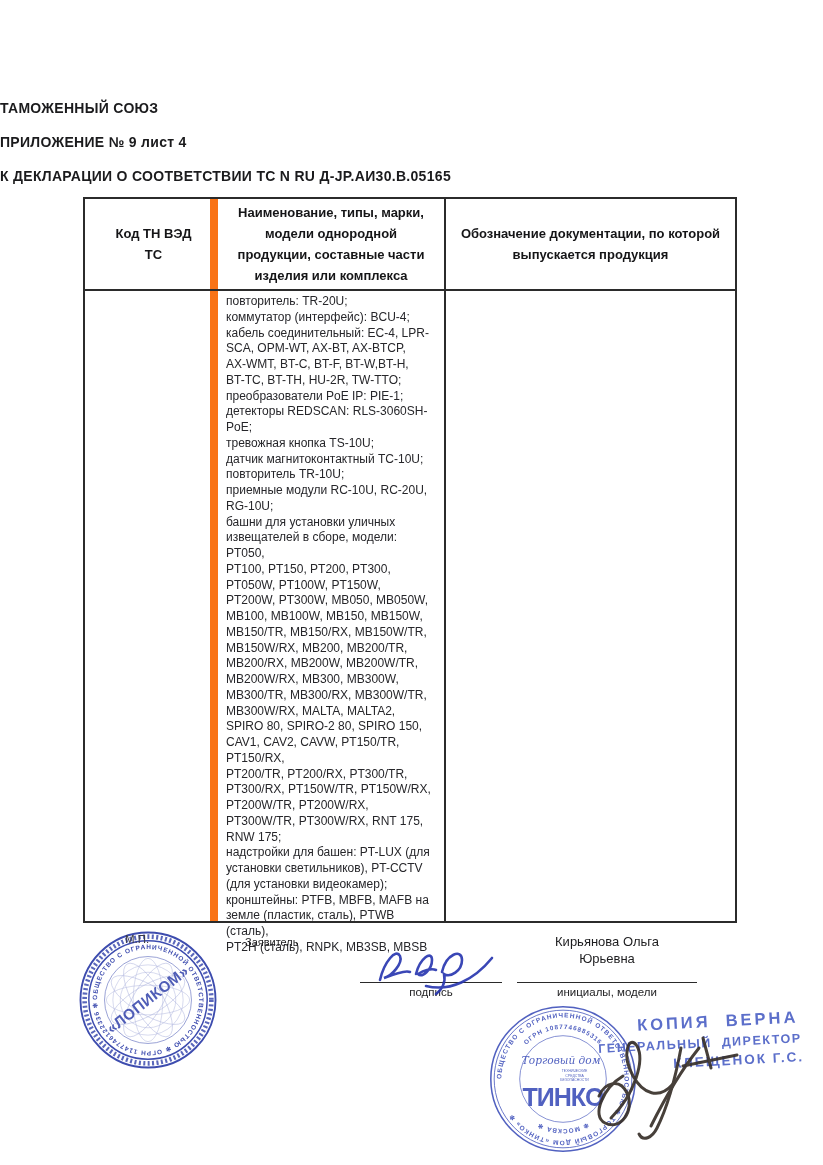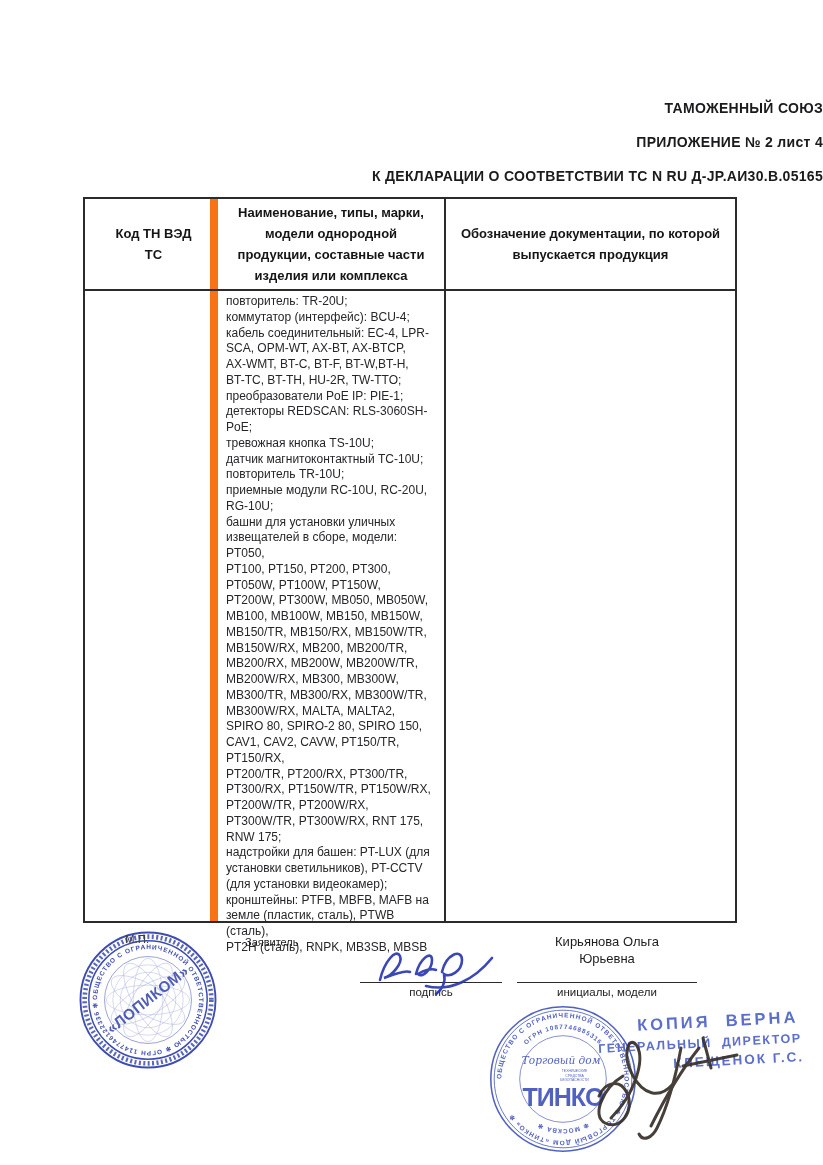--- a/index.html
+++ b/index.html
@@ -2,21 +2,21 @@
 <html><head>
 <meta charset="utf-8">
 <style>
   html,body{margin:0;padding:0;background:#e8e8e8;}
   .page{
     position:relative; width:823px; height:1165px; margin:0 auto;
     background:#ffffff; overflow:hidden;
     font-family:"Liberation Sans", sans-serif; color:#222;
   }
   
-  .titles{position:absolute; left:0; top:100px; width:823px; text-align:right;}
+  .titles{position:absolute; left:0; top:100px; width:823px; text-align:left;}
   .title-line{font-weight:bold; font-size:14px; color:#1b1b1d; letter-spacing:.3px; margin-bottom:18px;}
   
   .doc-table{
     position:absolute; left:83px; top:197px; width:650px;
     border:2px solid #2b2b2b; background:#fff;
   }
   .t-row{display:flex; align-items:stretch;}
   .thead{height:90px; border-bottom:2px solid #2b2b2b;}
   .tbody{height:630px;}
   .c1{width:121px; border-right:8px solid #f97316;margin-left:12px;}
@@ -55,21 +55,21 @@
   .copy-stamp .l2{font-size:12.5px; font-weight:bold; letter-spacing:1.5px; margin-top:5px; white-space:pre;}
   .copy-stamp .l3{font-size:13.5px; font-weight:bold; letter-spacing:2px; margin-top:4px; margin-left:74px; white-space:pre;}
 </style>
 </head>
 <body>
 
 <div class="page">
 
   <div class="titles">
     <div class="title-line">ТАМОЖЕННЫЙ СОЮЗ</div>
-    <div class="title-line">ПРИЛОЖЕНИЕ № 2 лист 4</div>
+    <div class="title-line">ПРИЛОЖЕНИЕ № 9 лист 4</div>
     <div class="title-line">К ДЕКЛАРАЦИИ О СООТВЕТСТВИИ ТС N RU Д-JP.АИ30.В.05165</div>
   </div>
 
   <div class="doc-table">
     <div class="t-row thead">
       <div class="c1 hcell">Код ТН ВЭД ТС</div>
       <div class="c2 hcell">Наименование, типы, марки, модели однородной продукции, составные части изделия или комплекса</div>
       <div class="c3 hcell">Обозначение документации, по которой выпускается продукция</div>
     </div>
     <div class="t-row tbody">

